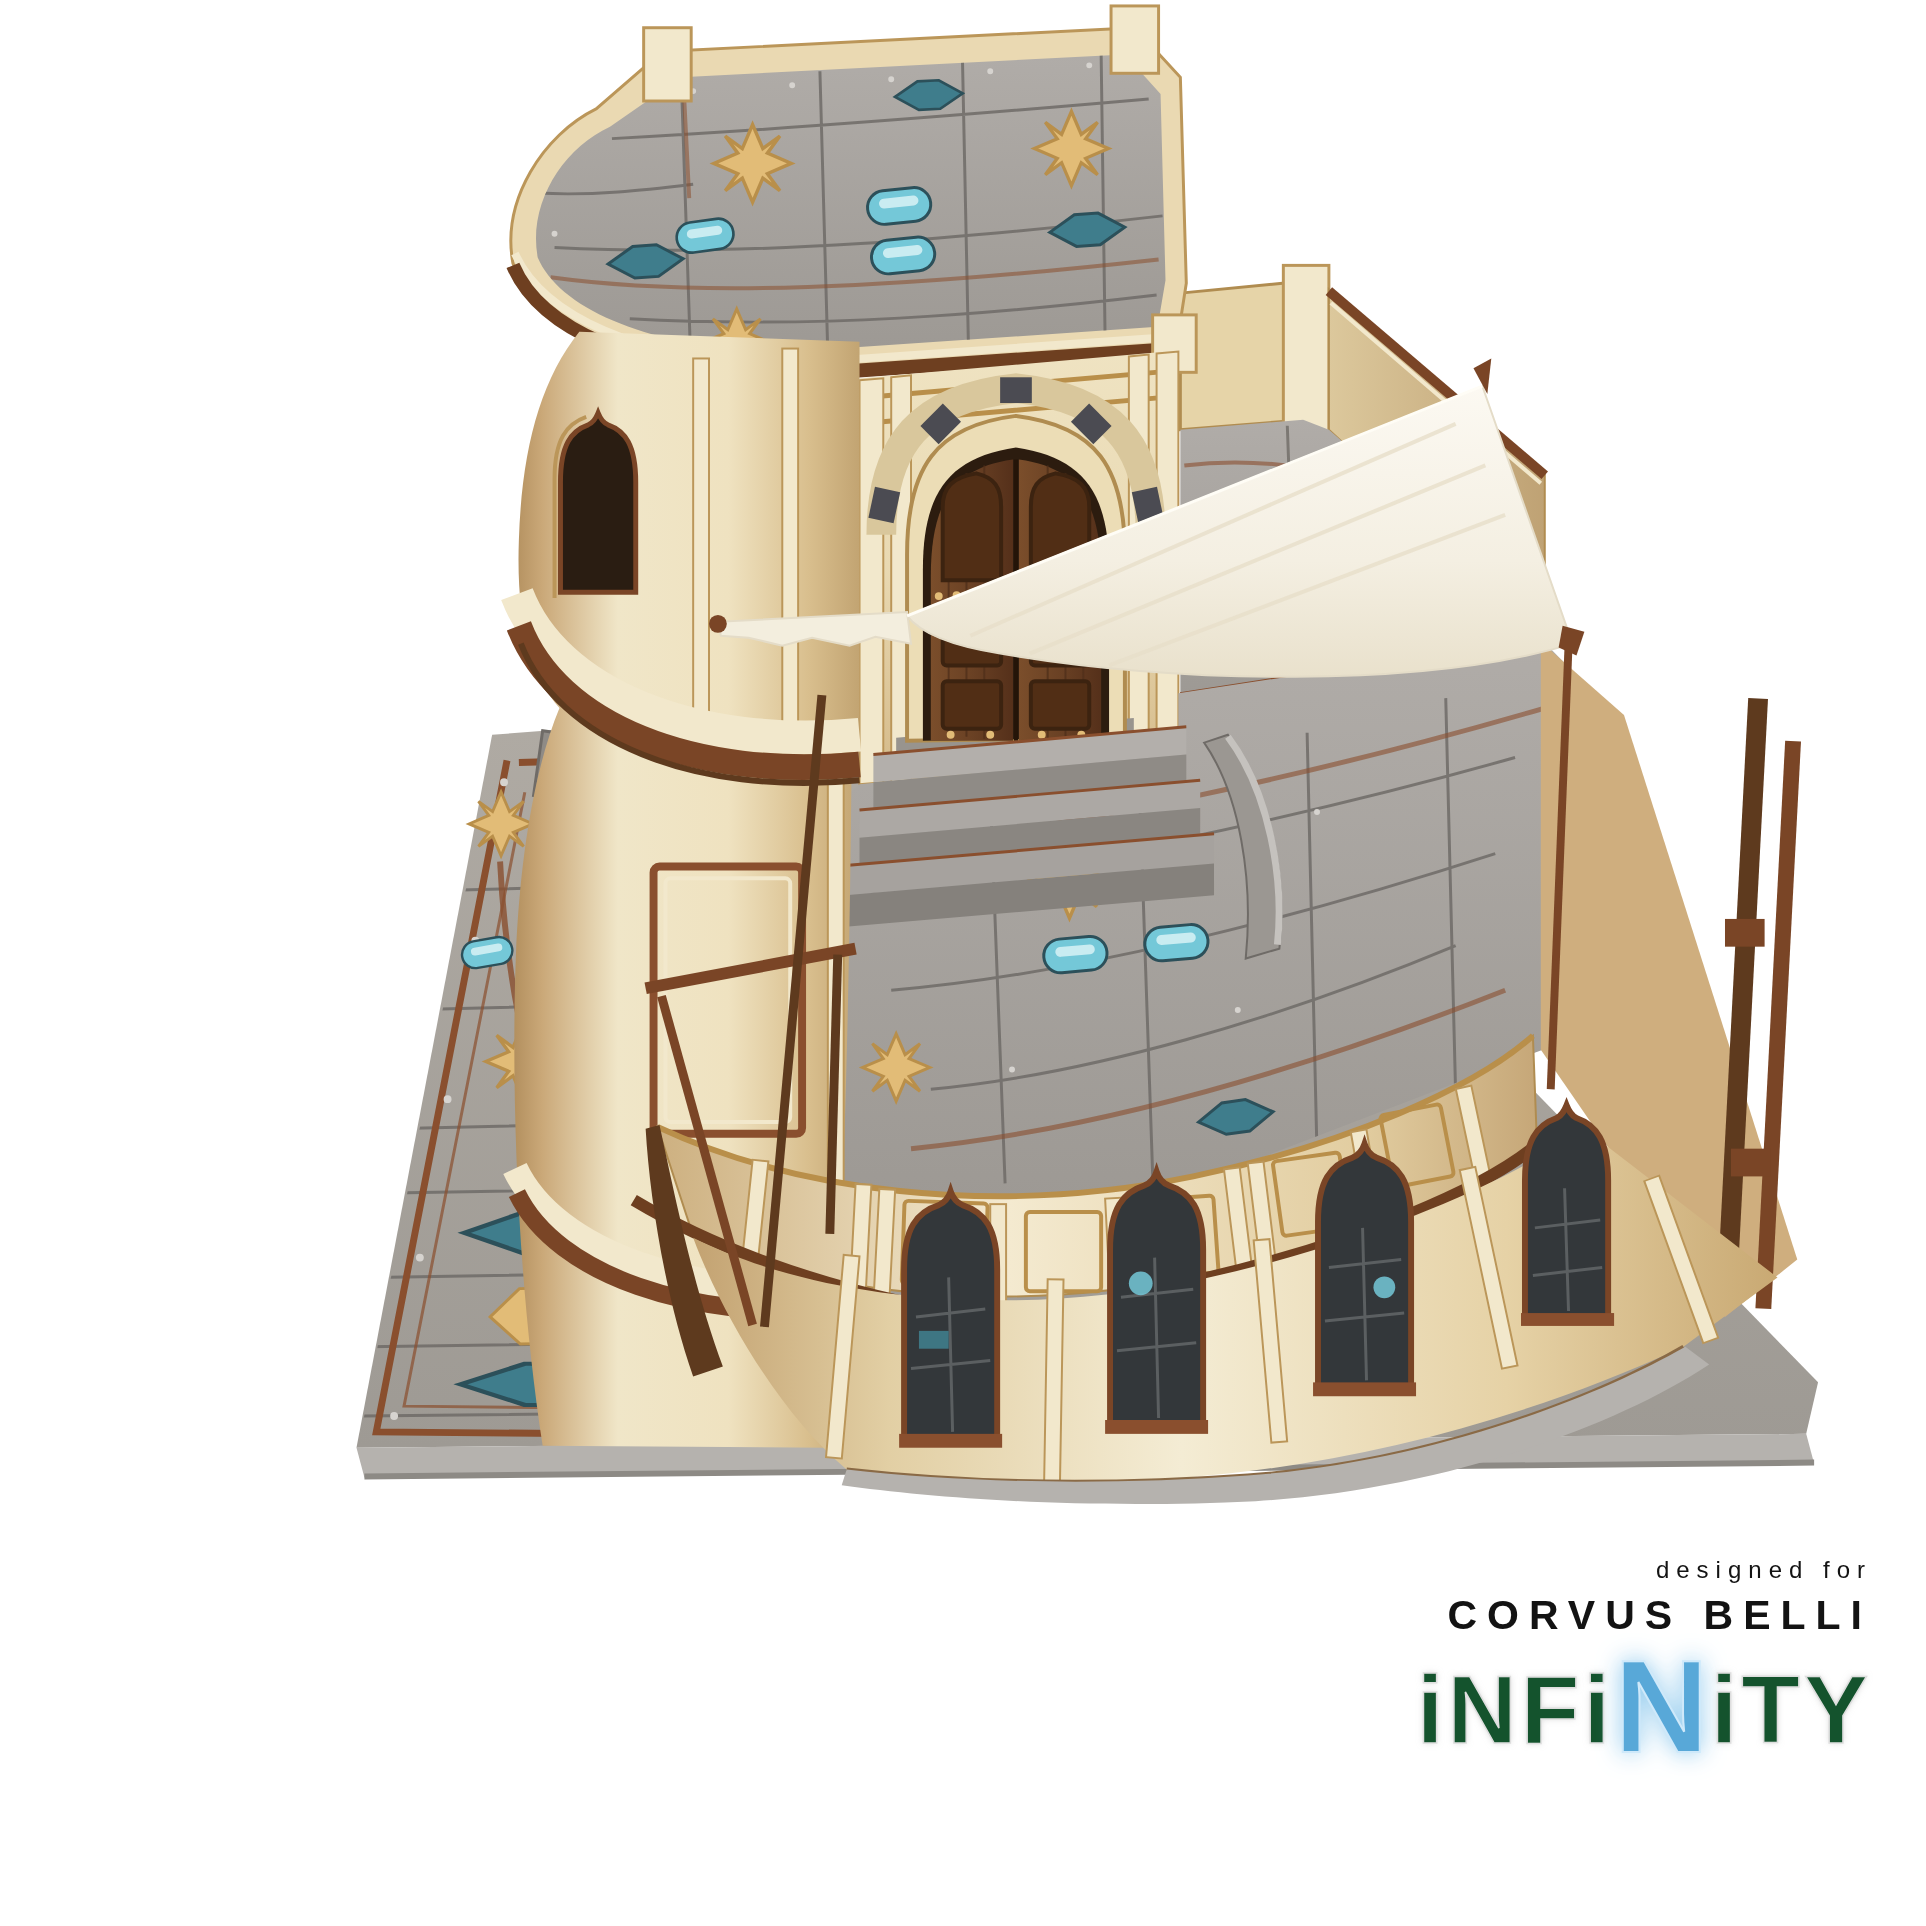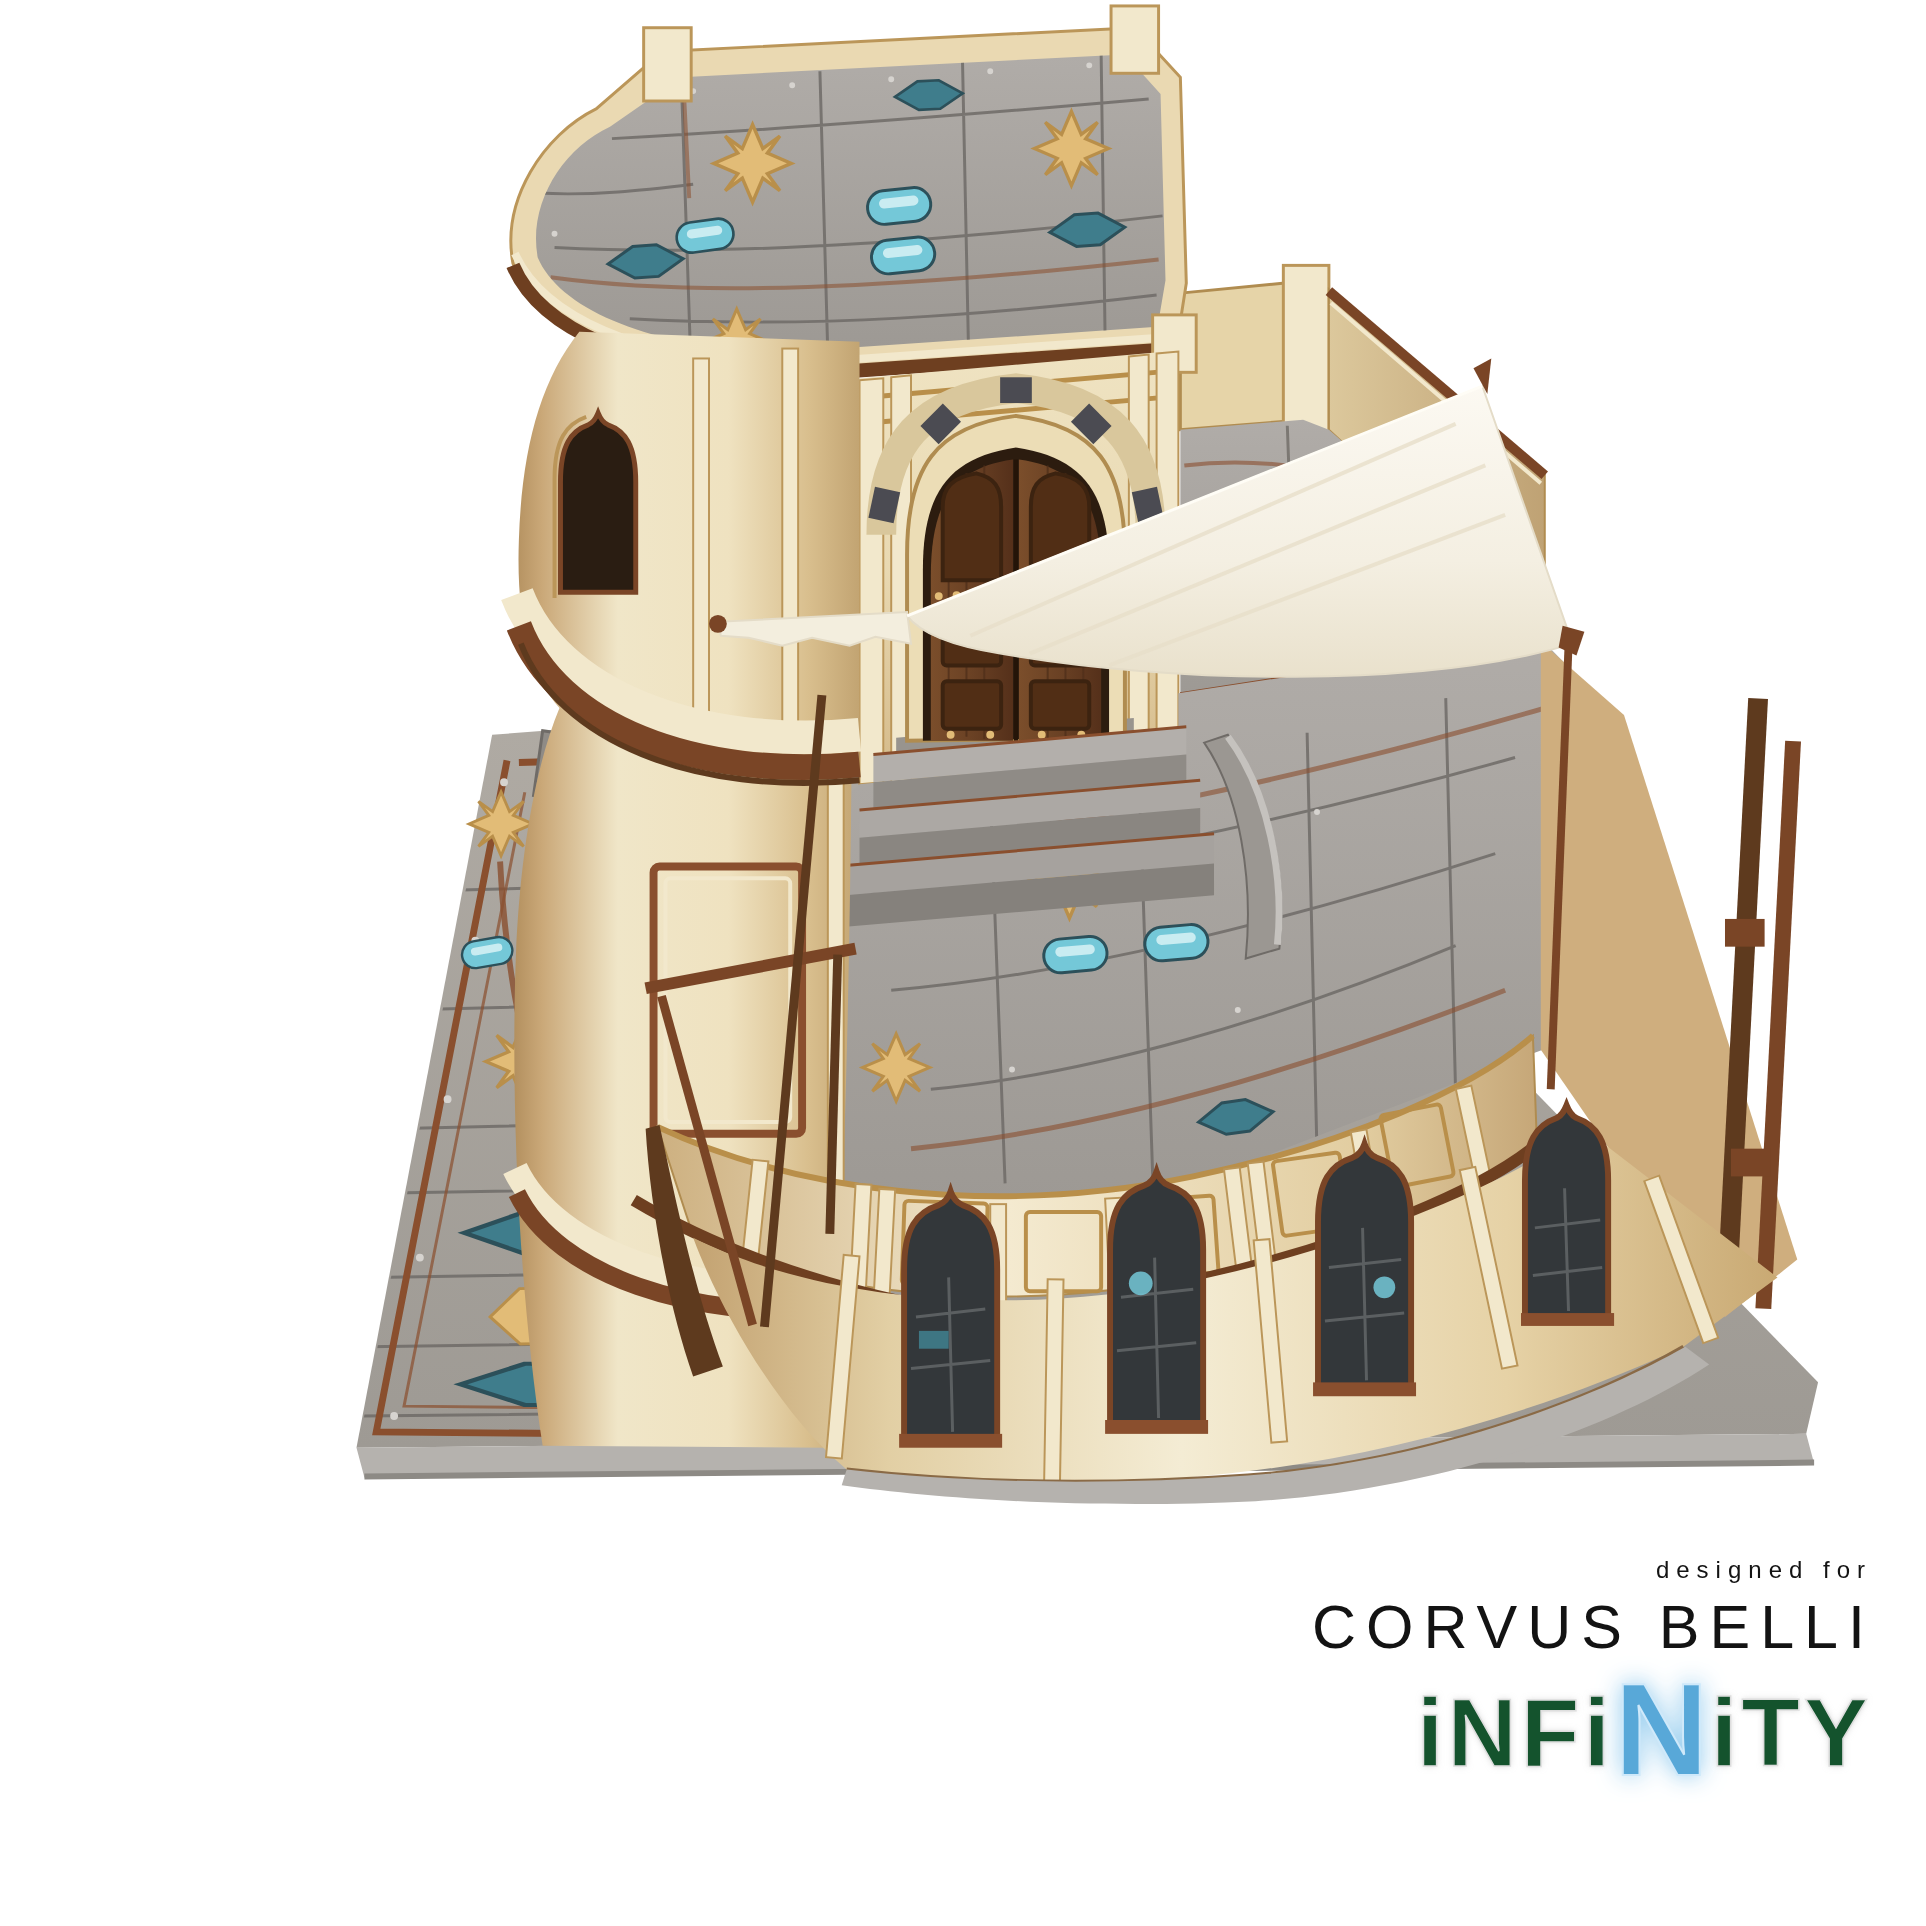--- a/index.html
+++ b/index.html
@@ -11,21 +11,21 @@
   .fc-creamL{fill:var(--cream_light)} .fc-cream{fill:var(--cream)} .fc-creamD{fill:var(--cream_dark)}
   .fc-gold{fill:var(--gold)} .fc-teal{fill:var(--teal)} .fc-tealD{fill:var(--teal_dark)}
   .fc-slate{fill:var(--slate)} .fc-roofD{fill:var(--roof_dark)} .fc-roofL{fill:var(--roof_light)} .fc-baseE{fill:var(--base_edge)} .fc-brown{fill:var(--brown)} .fc-brownD{fill:var(--brown_dark)} .fc-dark{fill:var(--interior_dark)} .fc-win{fill:var(--window_dark)} .fc-rust{fill:var(--rust)}
   .sk-trim{stroke:var(--trim)} .sk-tan{stroke:var(--tan)} .sk-brown{stroke:var(--brown)} .sk-brownD{stroke:var(--brown_dark)}
   .sk-rust{stroke:var(--rust)} .sk-grout{stroke:var(--grout)} .sk-creamL{stroke:var(--cream_light)}
   .sk-goldD{stroke:var(--gold_dark)} .sk-tealDeep{stroke:var(--teal_deep)}
   .nf{fill:none}
 
   .brand{position:absolute;right:55px;top:1540px;width:560px;color:var(--ink,#131313);text-align:right;margin-top:16px;}
   .brand .tagline{font-size:24px;letter-spacing:7px;font-weight:500;}
-  .brand .company{margin-top:8px;font-size:61px;letter-spacing:10px;white-space:nowrap;font-weight:400;}
+  .brand .company{margin-top:8px;font-size:41px;letter-spacing:10px;white-space:nowrap;font-weight:700;}
   .brand .logo{margin-top:2px;font-weight:bold;line-height:1;white-space:nowrap;}
   .logo .lb{font-size:96px;color:#14532d;letter-spacing:4px;-webkit-text-stroke:1.5px #dedede;
             text-shadow:0 0 6px rgba(185,185,185,.55);}
   .logo .ln{font-size:131px;color:var(--logo_blue,#58a8d8);-webkit-text-stroke:2px var(--logo_blue_light,#cfe9fa);
             text-shadow:0 0 24px rgba(130,195,235,.95),0 0 8px rgba(255,255,255,.9);vertical-align:-9px;letter-spacing:2px;}
 </style>
 </head>
 <body>
 
 <div class="stage">

